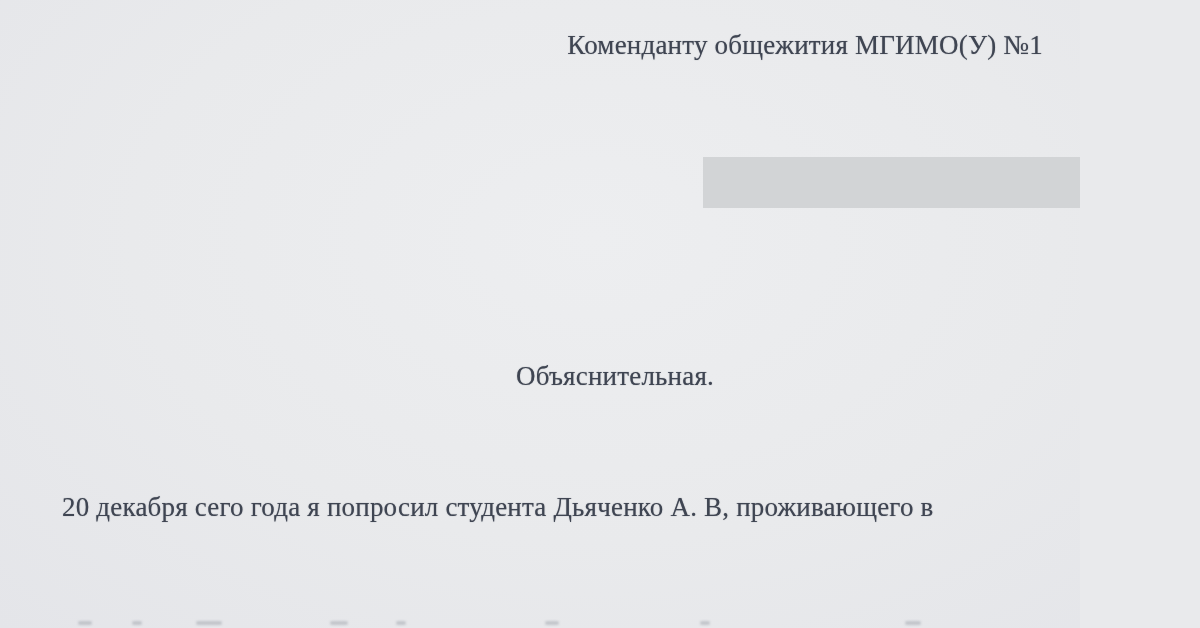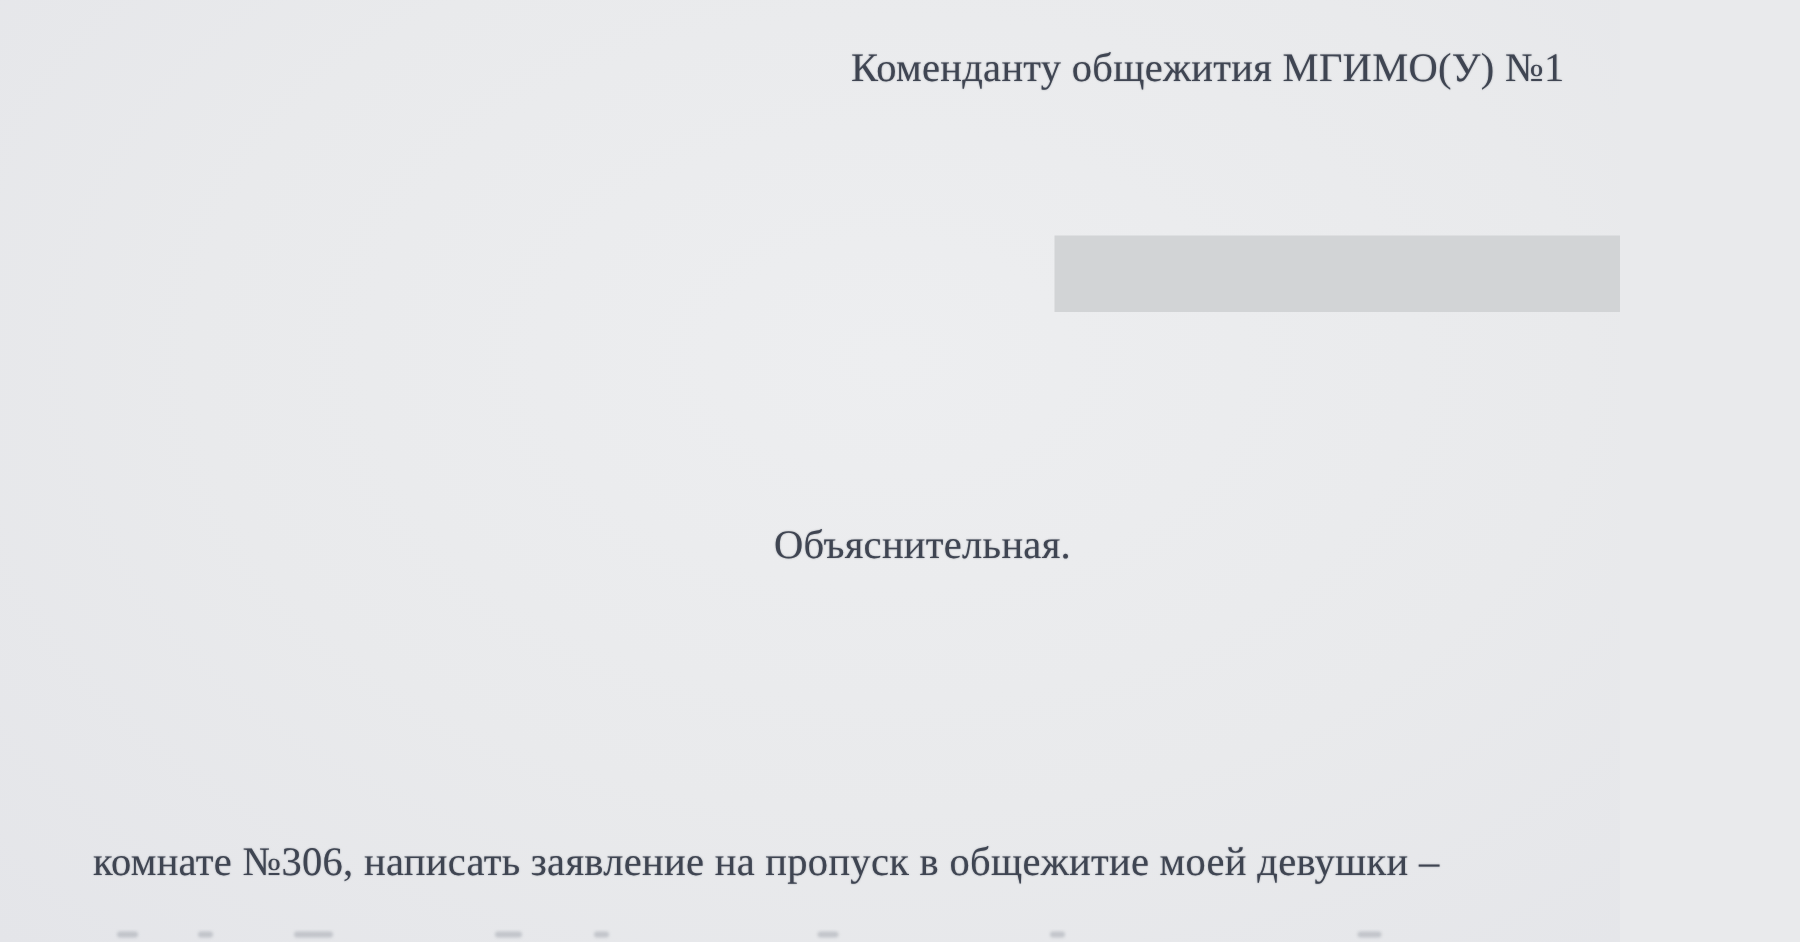--- a/index.html
+++ b/index.html
@@ -20,21 +20,21 @@
   }
   .txt-line {
     position: absolute;
     white-space: nowrap;
     line-height: 1;
     letter-spacing: 0.2px;
     text-shadow: 0 0 1.1px rgba(63, 69, 82, 0.55);
   }
   .header-line-1 { top: 32px;  right: 37px; }
   .header-line-2 { top: 90px;  right: 37px; }
-  .doc-title     { top: 350px; left: 516px; }
+  .doc-title     { top: 363px; left: 516px; }
   .body-line-1   { top: 494px; left: 62px; }
   .body-line-2   { top: 561px; left: 62px; }
   .redaction-box {
     position: absolute;
     left: 703px;
     top: 157px;
     width: 440px;
     height: 51px;
     background: #d2d4d6;
   }
@@ -61,22 +61,22 @@
 
 <div class="page">
 
   <div class="txt-line header-line-1">Коменданту общежития МГИМО(У) №1</div>
 
 
   <div class="redaction-box"></div>
 
   <div class="txt-line doc-title">Объяснительная.</div>
 
+  <div class="txt-line body-line-1">20 декабря сего года я попросил студента Дьяченко А. В, проживающего в</div>
 
-  <div class="txt-line body-line-2">комнате №306, написать заявление на пропуск в общежитие моей девушки –</div>
 
   <div class="cutoff-line">
     <span class="cutoff-mark" style="left:78px;  width:14px;"></span>
     <span class="cutoff-mark" style="left:132px; width:10px;"></span>
     <span class="cutoff-mark" style="left:196px; width:26px;"></span>
     <span class="cutoff-mark" style="left:330px; width:18px;"></span>
     <span class="cutoff-mark" style="left:396px; width:10px;"></span>
     <span class="cutoff-mark" style="left:545px; width:14px;"></span>
     <span class="cutoff-mark" style="left:700px; width:10px;"></span>
     <span class="cutoff-mark" style="left:905px; width:16px;"></span>

